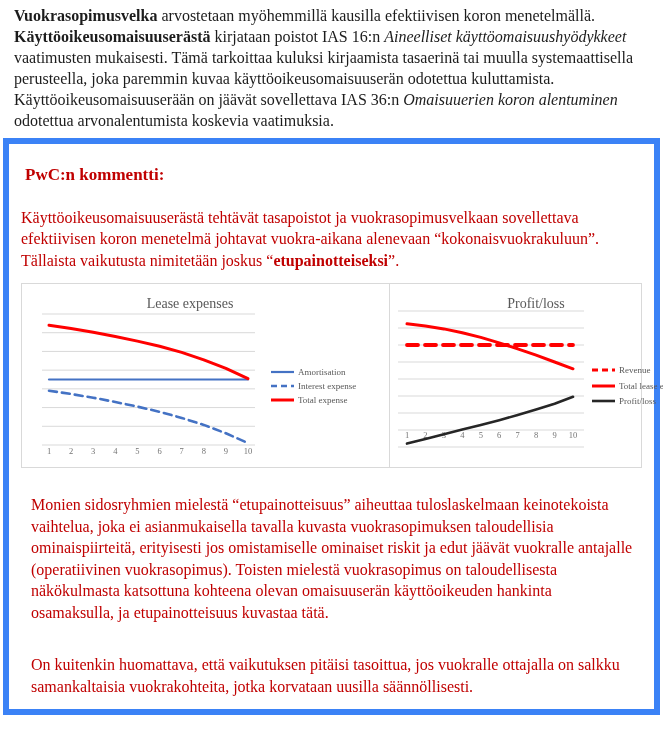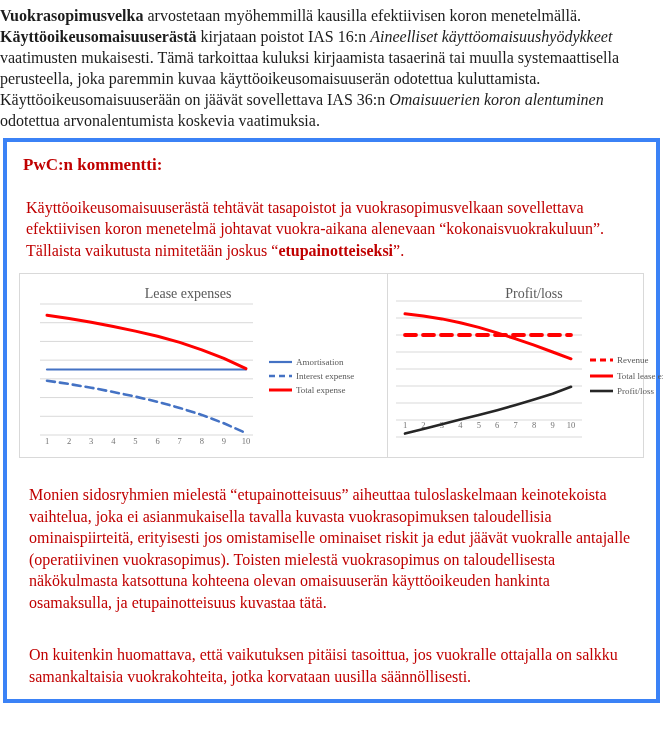--- a/index.html
+++ b/index.html
@@ -1,32 +1,32 @@
 <!DOCTYPE html>
 <html><head>
 <meta charset="utf-8">
 <style>
   html,body{margin:0;padding:0;}
   body{
     width:663px;height:746px;background:#ffffff;overflow:hidden;
     font-family:"Liberation Serif","DejaVu Serif",serif;
     color:#1c1c1c;
   }
-  .intro{padding:5px 16px 0 0;font-size:16px;line-height:21px;}
+  .intro{padding:5px 16px 0 14px;font-size:16px;line-height:21px;}
   .intro p{margin:0;}
   .pwc-box{
     margin:7px 3px 0 3px;
-    border:4px solid #3b82f6;
-    padding:8px 12px 4px 12px;
+    border:6px solid #3b82f6;
+    padding:16px 12px 4px 12px;
     color:#c00000;
     font-size:16px;line-height:21.5px;
     box-sizing:border-box;
   }
   .box-heading{font-weight:bold;font-size:17px;margin:4px 0 21px 4px;}
-  .box-para{margin:0 6px 0 7px;}
+  .box-para{margin:0 6px 0 0;}
   .para2{margin:26px 8px 0 10px;}
   .para3{margin:31px 8px 8px 10px;}
   .charts-panel{
     display:flex;border:1px solid #d9d9d9;margin:12px 0 0 0;
     height:183px;background:#fff;gap:32px;
   }
   .chart-cell{flex:0 0 auto;}
   .chart-cell.right{border-left:1px solid #d9d9d9;}
   svg text{font-family:"Liberation Serif","DejaVu Serif",serif;}
   b,i{color:inherit;}

